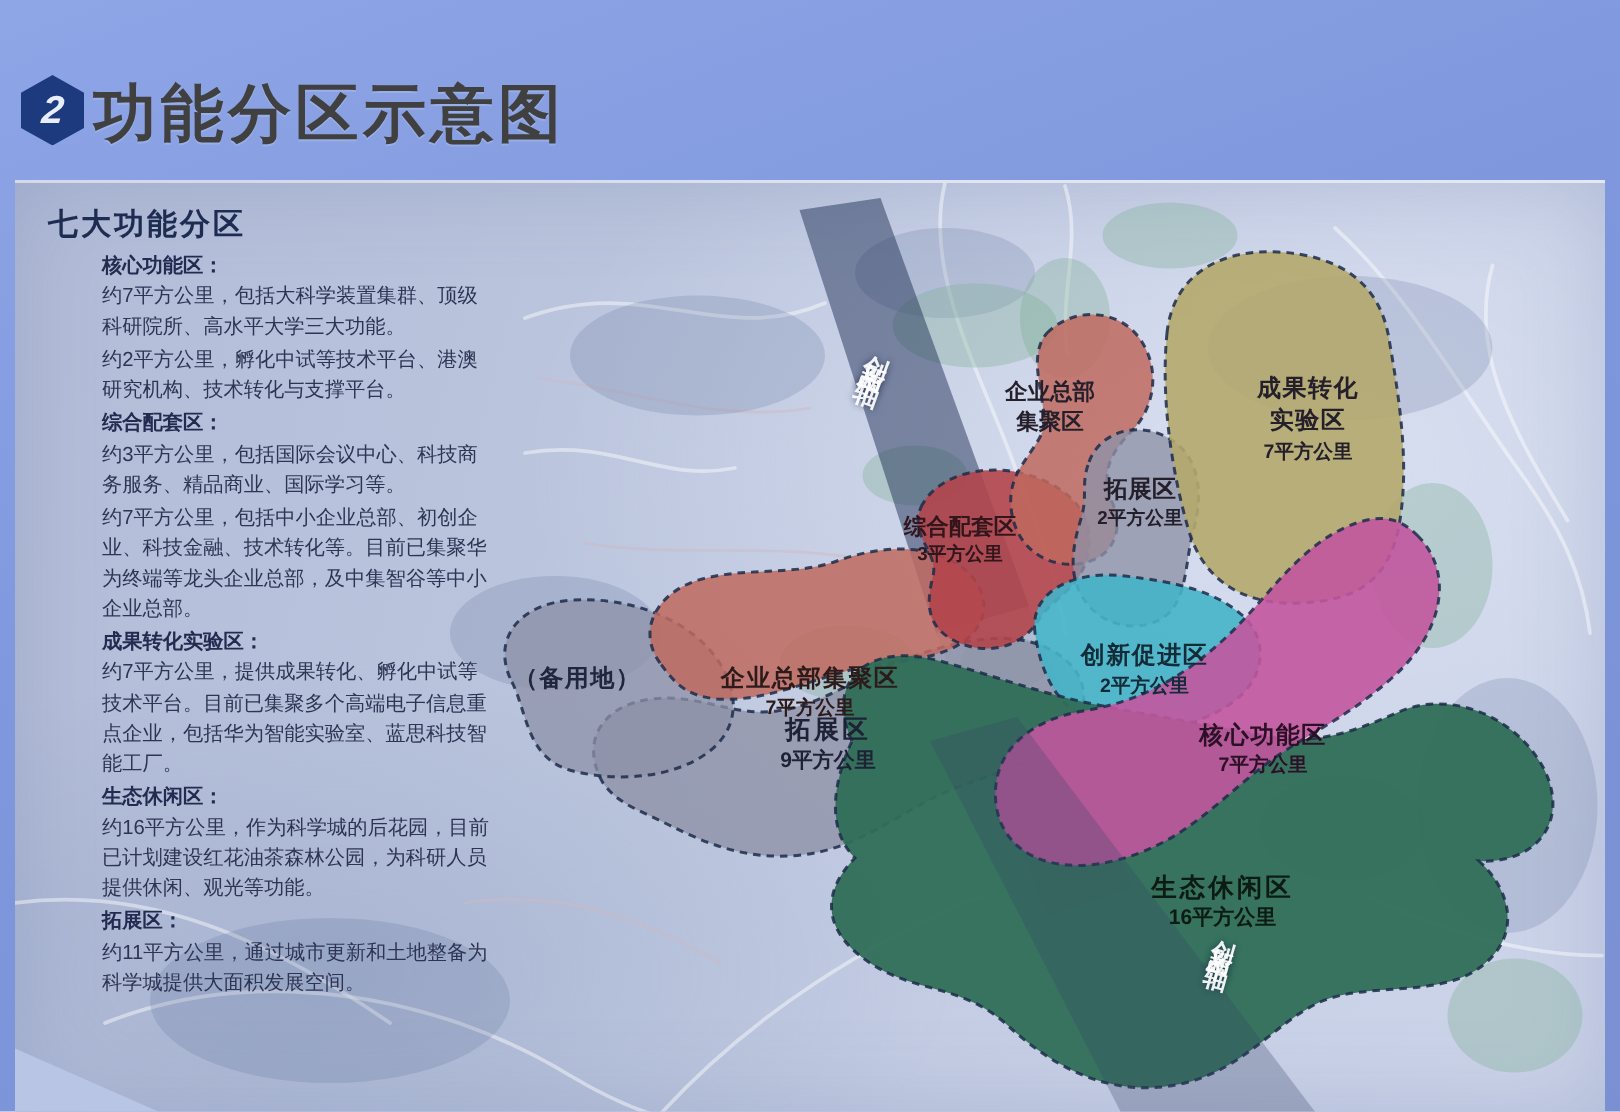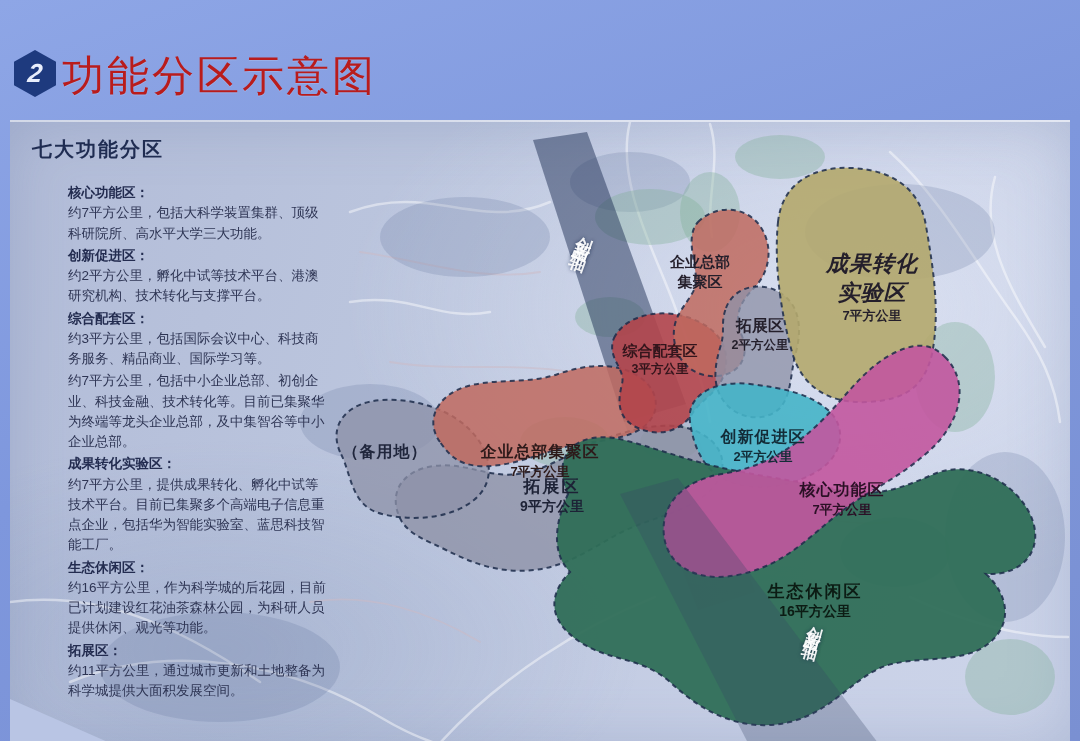--- a/index.html
+++ b/index.html
@@ -13,21 +13,21 @@
   .header{position:absolute;left:0;top:0;width:1080px;height:120px;}
   .badge{
     position:absolute;left:14px;top:50px;width:42px;height:47px;
     background:#1e3a7e;
     clip-path:polygon(50% 0%,100% 25%,100% 75%,50% 100%,0% 75%,0% 25%);
     display:flex;align-items:center;justify-content:center;
   }
   .badge span{color:#e8eefc;font-size:26px;font-weight:700;font-style:italic;transform:skewX(-6deg);}
   .title{
     position:absolute;left:62px;top:48px;
-    font-size:42px;font-weight:400;color:#b91c1c;letter-spacing:3px;
+    font-size:42px;font-weight:700;color:#404040;letter-spacing:3px;
     text-shadow:0 1px 0 rgba(255,255,255,0.15);
   }
   
   .board{
     position:absolute;left:10px;top:120px;width:1060px;height:621px;
     background:
       radial-gradient(ellipse 700px 420px at 78% 30%, rgba(230,235,248,0.55), rgba(230,235,248,0) 70%),
       radial-gradient(ellipse 600px 300px at 20% 85%, rgba(120,140,180,0.25), rgba(120,140,180,0) 70%),
       linear-gradient(105deg,#b2bcd8 0%,#bcc6de 40%,#c9d1e7 75%,#ccd4e9 100%);
     border-top:2px solid rgba(255,255,255,0.45);
@@ -36,36 +36,36 @@
   .board svg{position:absolute;left:0;top:0;}
   
   .photo-corner{
     position:absolute;left:0;bottom:0;width:0;height:0;
     border-bottom:44px solid #b9c5e4;border-right:100px solid transparent;
   }
   
   .legend{
     position:absolute;left:22px;top:14px;width:296px;color:#2c3254;
   }
-  .legend-title{font-size:20px;font-weight:800;color:#1f2c52;letter-spacing:2px;margin-bottom:20px;}
+  .legend-title{font-size:20px;font-weight:800;color:#1f2c52;letter-spacing:2px;margin-bottom:4px;}
   .legend-item{margin-bottom:2px;margin-left:36px;}
   .legend-name{font-size:13.5px;font-weight:800;color:#232c50;line-height:1.5;}
   .legend-desc{font-size:13.5px;line-height:1.5;color:#2e3554;margin-bottom:2px;}
   
   .zlabel{position:absolute;transform:translateX(-50%);text-align:center;color:#241f2b;white-space:nowrap;}
   .zlabel .l1{font-weight:800;}
   .zlabel .l2{font-weight:800;}
   .zlabel .area{font-weight:700;}
   .lab-hq-top{left:690px;top:130px;font-size:15px;line-height:1.35;text-align:center;}
   .lab-achv{left:862px;top:128px;}
-  .lab-achv .l1,.lab-achv .l2{font-size:22px;line-height:1.3;letter-spacing:1px;font-style:italic;}
+  .lab-achv .l1,.lab-achv .l2{font-size:16px;line-height:1.3;letter-spacing:1px;}
   .lab-achv .area{font-size:13px;}
   .lab-exp2{left:750px;top:194px;}
   .lab-exp2 .l1{font-size:16px;} .lab-exp2 .area{font-size:12.5px;}
-  .lab-comp{left:650px;top:220px;color:#33151c;}
+  .lab-comp{left:630px;top:220px;color:#33151c;}
   .lab-comp .l1{font-size:15px;} .lab-comp .area{font-size:12.5px;}
   .lab-hq-main{left:530px;top:280px;color:#2d1a1a;}
   .lab-hq-main .l1{font-size:16px;letter-spacing:1px;margin-top:40px;} .lab-hq-main .area{font-size:13px;}
   .lab-reserved{left:375px;top:320px;font-size:16px;font-weight:800;color:#20263c;letter-spacing:1px;}
   .lab-exp9{left:542px;top:353px;color:#1d2236;}
   .lab-exp9 .l1{font-size:17px;letter-spacing:2px;} .lab-exp9 .area{font-size:14px;}
   .lab-innov{left:753px;top:305px;color:#132c38;}
   .lab-innov .l1{font-size:16px;letter-spacing:1px;} .lab-innov .area{font-size:13px;}
   .lab-core{left:832px;top:342px;color:#2b1026;}
   .lab-core .l1{font-size:16px;letter-spacing:1px;margin-top:16px;} .lab-core .area{font-size:13px;}
@@ -152,21 +152,20 @@
     <polygon points="610,372 668,356 868,621 738,621" fill="rgba(55,70,100,0.28)"></polygon>
   </svg>
 
   <div class="legend">
     <div class="legend-title">七大功能分区</div>
     <div class="legend-item">
       <div class="legend-name">核心功能区：</div>
       <div class="legend-desc">约7平方公里，包括大科学装置集群、顶级科研院所、高水平大学三大功能。</div>
     </div>
     <div class="legend-item">
-      <div class="legend-name">创新促进区：</div>
       <div class="legend-desc">约2平方公里，孵化中试等技术平台、港澳研究机构、技术转化与支撑平台。</div>
     </div>
     <div class="legend-item">
       <div class="legend-name">综合配套区：</div>
       <div class="legend-desc">约3平方公里，包括国际会议中心、科技商务服务、精品商业、国际学习等。</div>
     </div>
     <div class="legend-item">
       <div class="legend-desc">约7平方公里，包括中小企业总部、初创企业、科技金融、技术转化等。目前已集聚华为终端等龙头企业总部，及中集智谷等中小企业总部。</div>
     </div>
     <div class="legend-item">

